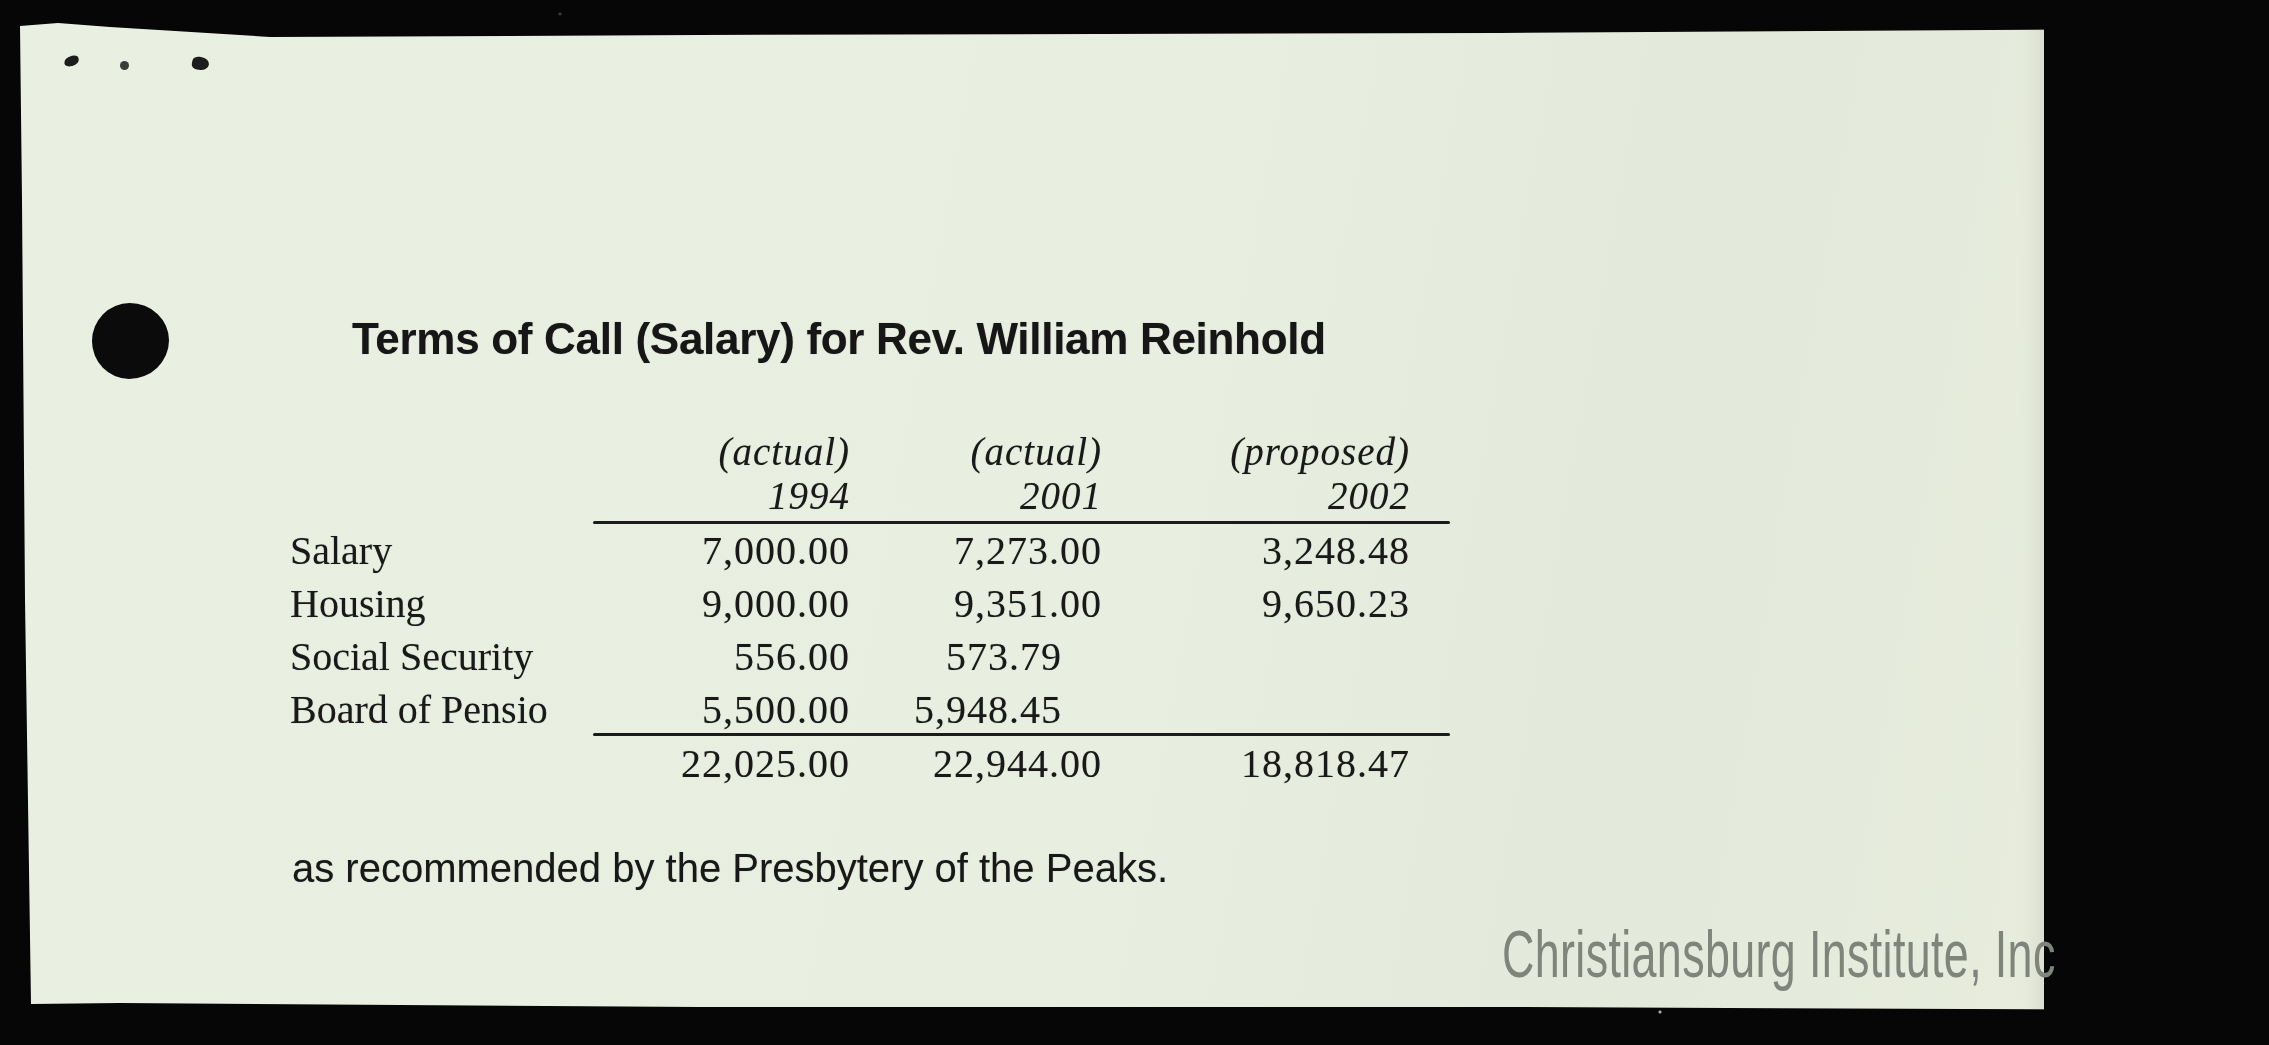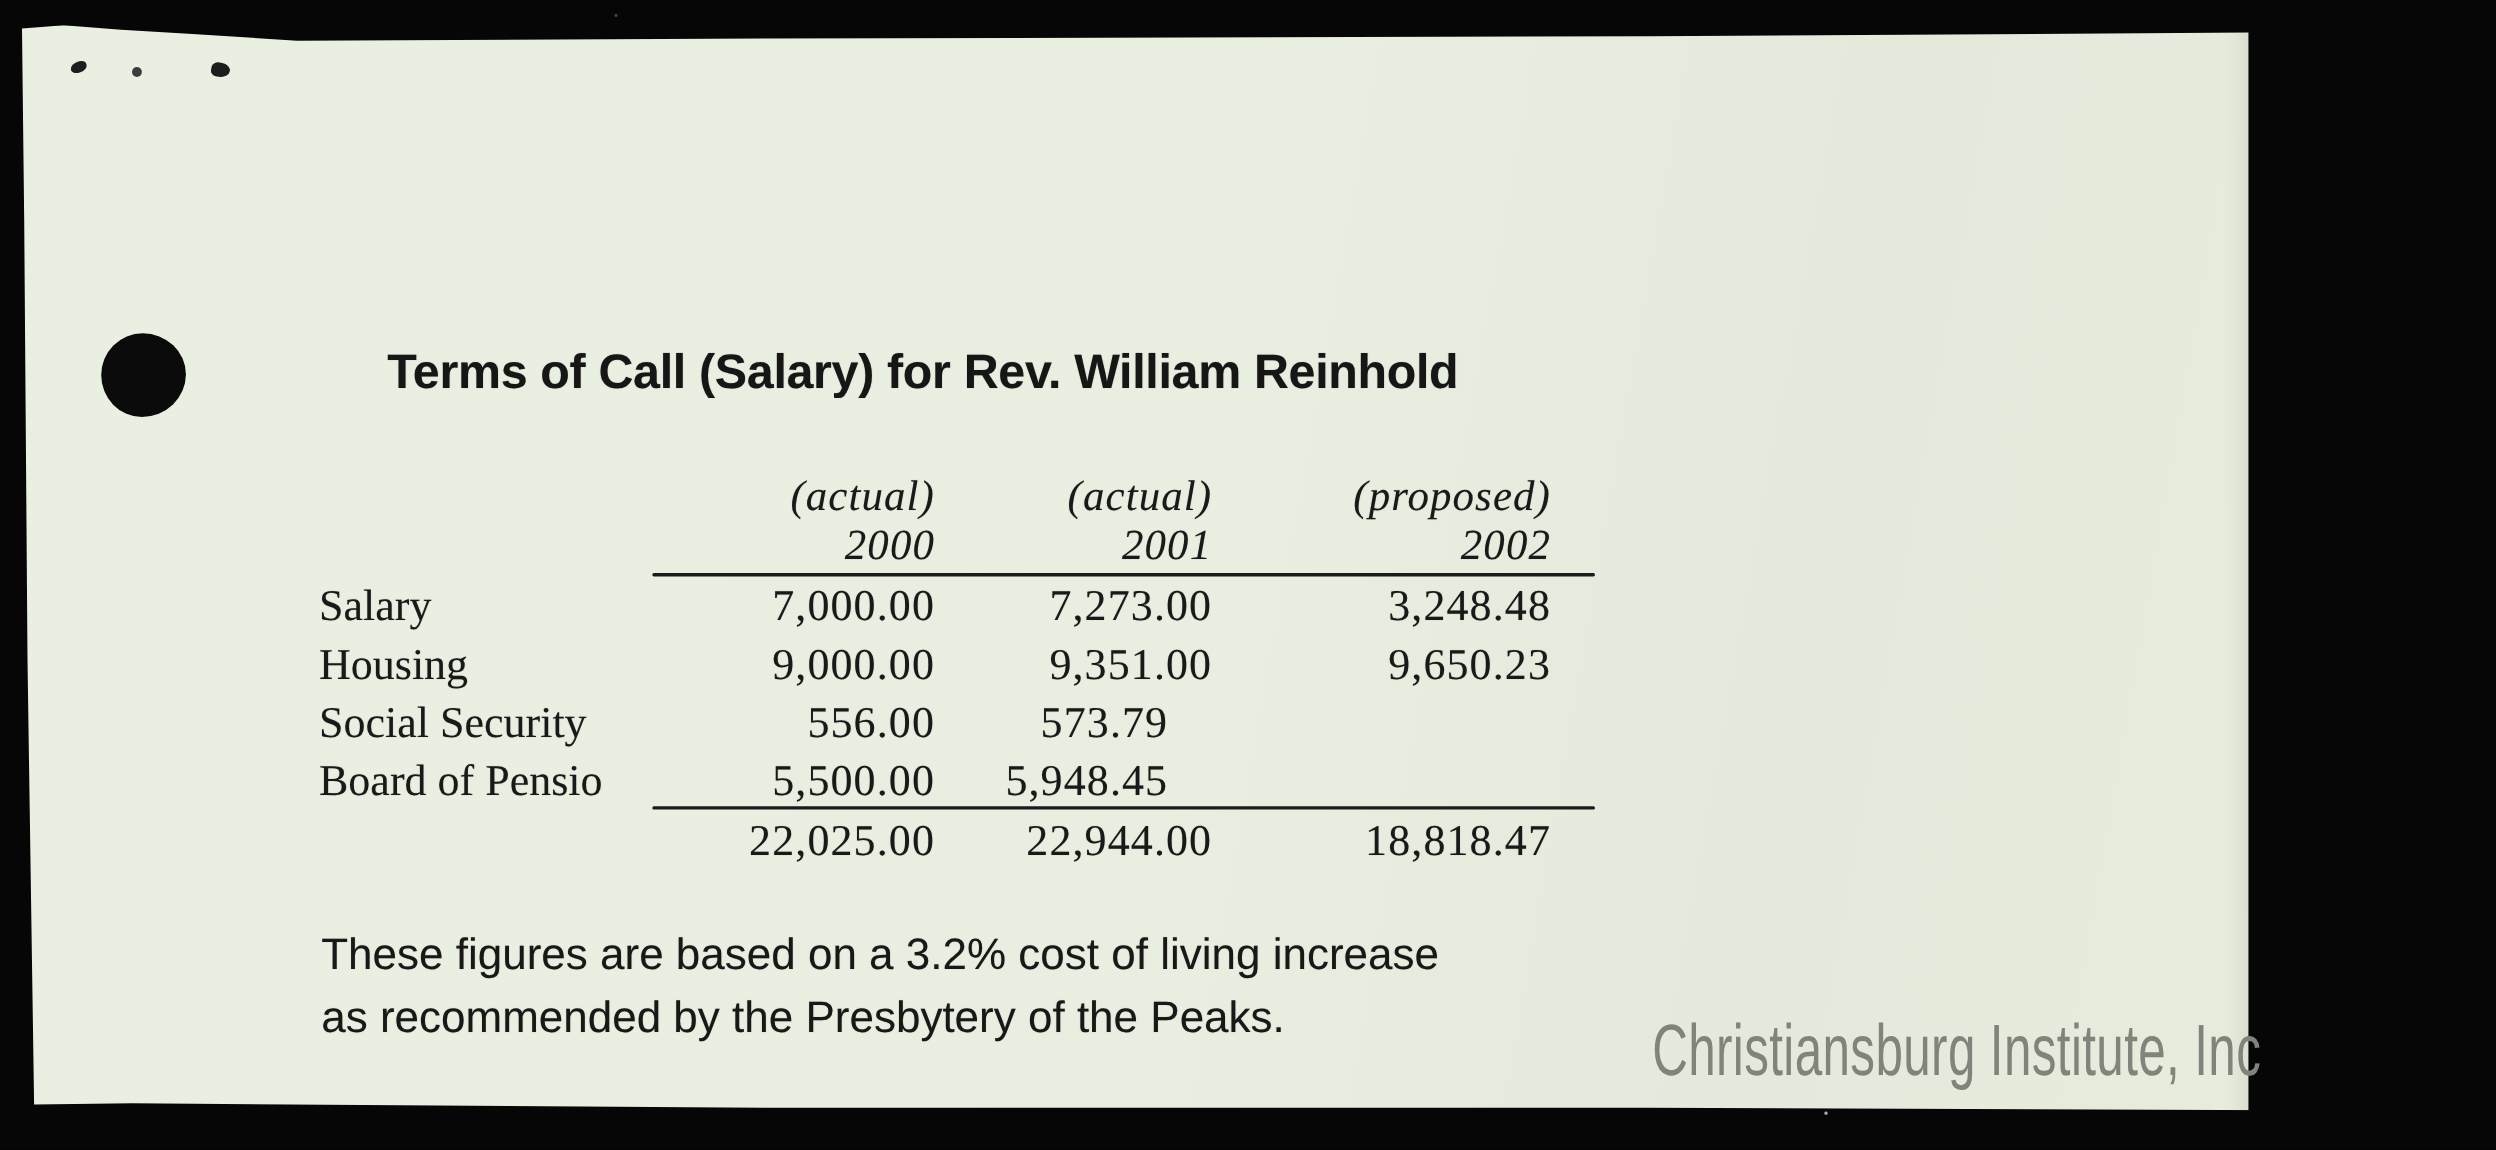--- a/index.html
+++ b/index.html
@@ -130,21 +130,21 @@
 
       <div class="trow hrow">
         <div class="c"></div>
         <div class="c num">(actual)</div>
         <div class="c num">(actual)</div>
         <div class="c num last">(proposed)</div>
       </div>
 
       <div class="trow hrow years">
         <div class="c"></div>
-        <div class="c num">2000</div>
+        <div class="c num">1994</div>
         <div class="c num">2001</div>
         <div class="c num last">2002</div>
       </div>
 
       <div class="rule top"></div>
 
       <div class="trow brow first">
         <div class="c">Salary</div>
         <div class="c num">7,000.00</div>
         <div class="c num">7,273.00</div>
@@ -175,20 +175,19 @@
       <div class="trow totrow">
         <div class="c"></div>
         <div class="c num">22,025.00</div>
         <div class="c num">22,944.00</div>
         <div class="c num last">18,818.47</div>
       </div>
 
     </div>
 
     <div class="note">
-      <div>These figures are based on a 3.2% cost of living increase</div>
       <div>as recommended by the Presbytery of the Peaks.</div>
     </div>
 
     <div class="watermark">Christiansburg Institute, Inc</div>
 
   </div>
 </div>
 
 </body></html>

